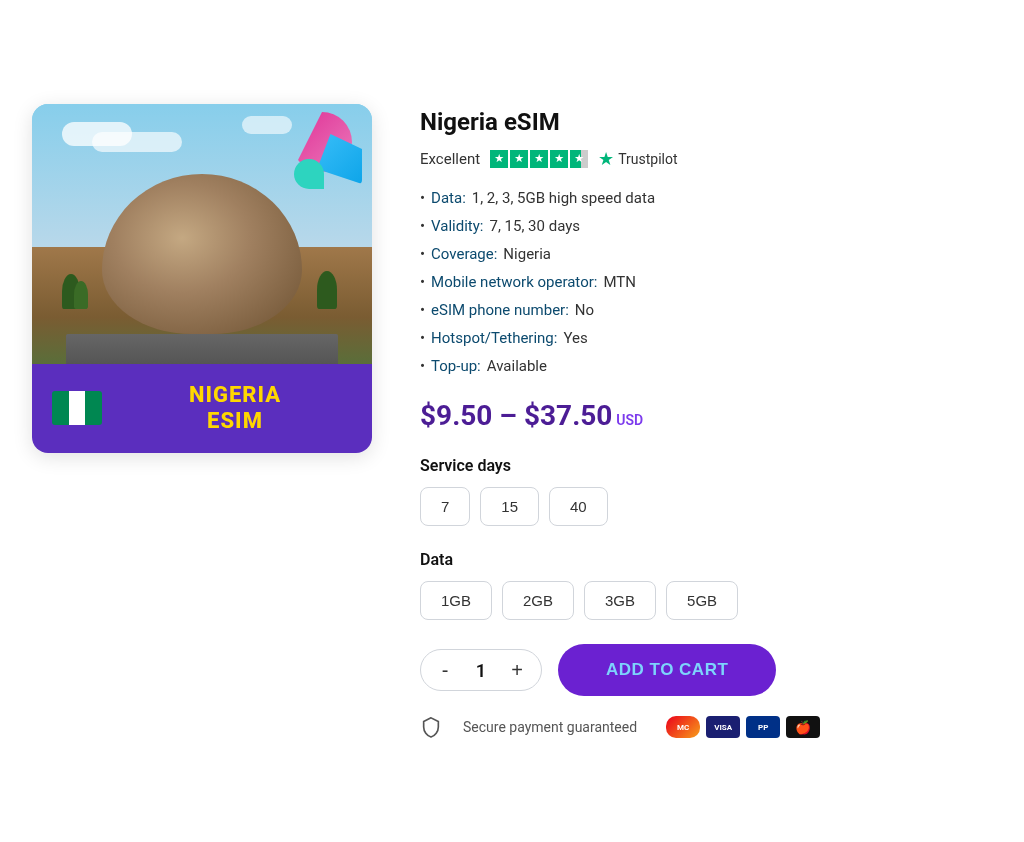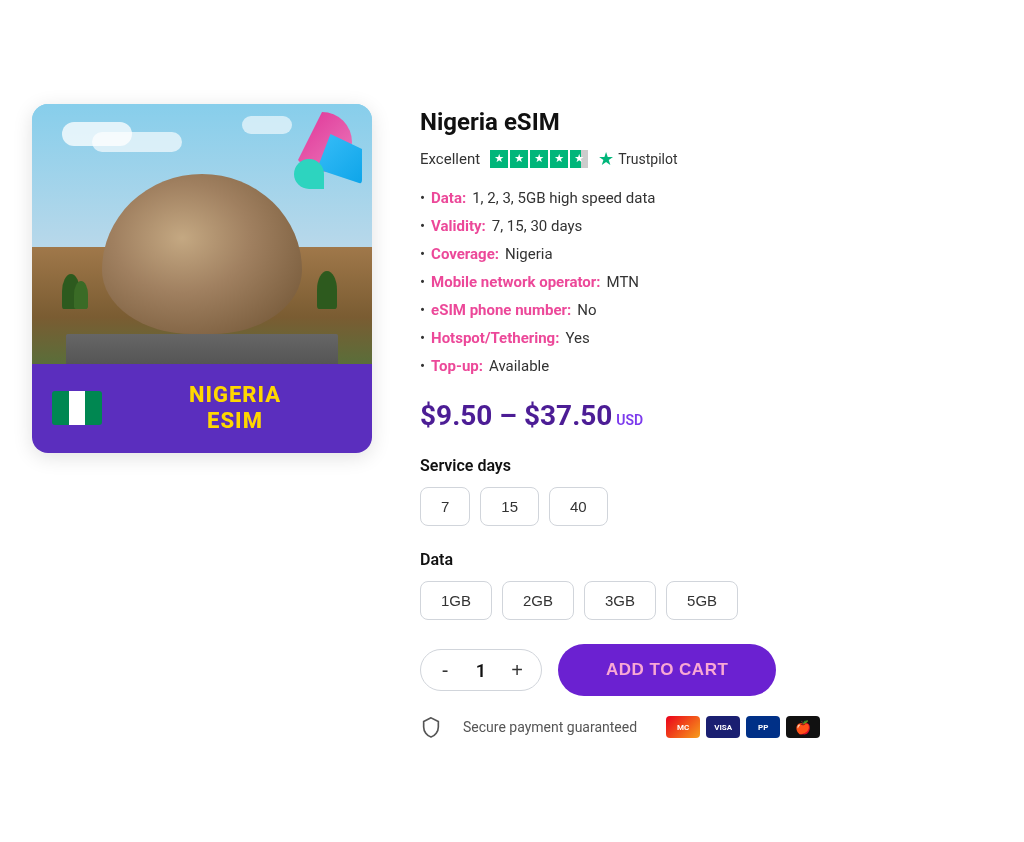--- a/index.html
+++ b/index.html
@@ -166,22 +166,22 @@
       display: flex;
       align-items: baseline;
       gap: 6px;
     }
     .specs-list li::before {
       content: "•";
       color: #333;
       flex-shrink: 0;
     }
     .spec-key {
-      font-weight: 700;
-      color: #ec4899;
+      font-weight: 400;
+      color: #0c4a6e;
     }
     .price-row {
       margin-bottom: 24px;
     }
     .price-range {
       font-size: 28px;
       font-weight: 700;
       color: #4c1d95;
     }
     .price-currency {
@@ -244,21 +244,21 @@
     }
     .qty-value {
       font-size: 18px;
       font-weight: 600;
       color: #111;
       min-width: 24px;
       text-align: center;
     }
     .add-to-cart-btn {
       background: #6b21d1;
-      color: #f9a8d4;
+      color: #7dd3fc;
       border: none;
       border-radius: 50px;
       padding: 16px 48px;
       font-size: 17px;
       font-weight: 700;
       cursor: pointer;
       letter-spacing: 0.5px;
       text-transform: uppercase;
       transition: background 0.2s;
     }
@@ -282,21 +282,21 @@
       width: 34px;
       height: 22px;
       border-radius: 4px;
       display: flex;
       align-items: center;
       justify-content: center;
       font-size: 8px;
       font-weight: 700;
       color: #fff;
     }
-    .pay-mc { background: linear-gradient(135deg, #eb001b, #f79e1b); }
+    .pay-mc { background: linear-gradient(135deg, #eb001b, #f79e1b); border-radius: 10px; }
     .pay-visa { background: #1a1f71; }
     .pay-paypal { background: #003087; }
     .pay-apple { background: #111; font-size: 13px; }
   </style>
 </head>
 <body>
 
 <div class="product-container">
 
   <div class="product-image-wrapper">

